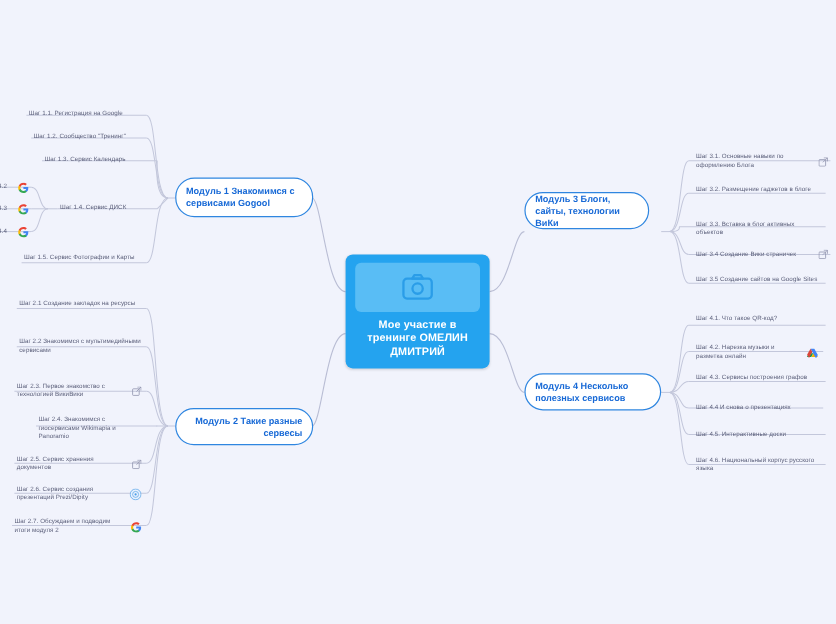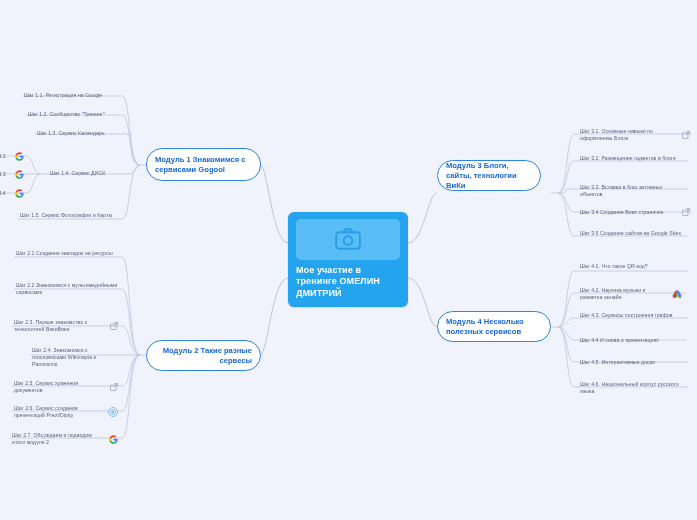--- a/index.html
+++ b/index.html
@@ -23,20 +23,21 @@
   
   .central {
     position: absolute;
     left: 288px; top: 212px;
     width: 120px; height: 95px;
     background: #24a3ef;
     border-radius: 6px;
     padding: 7px 8px 8px 8px;
     display: flex; flex-direction: column;
     box-shadow: 0 1px 2px rgba(0,0,0,.13);
+    text-align: center;
   }
   .central-thumb {
     width: 100%; height: 46px;
     background: #59bdf5;
     border-radius: 5px;
     display: flex; align-items: center; justify-content: center;
     margin-bottom: 5px;
   }
   .central-title {
     color: #ffffff;

